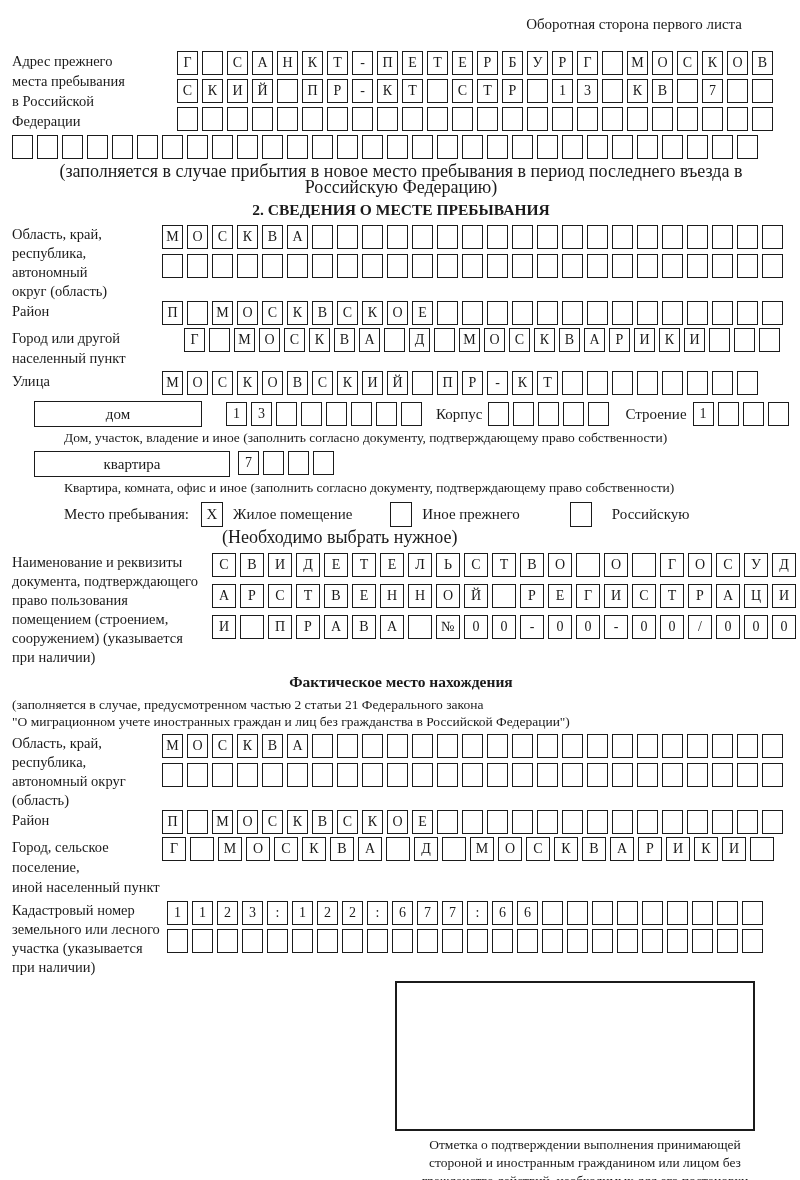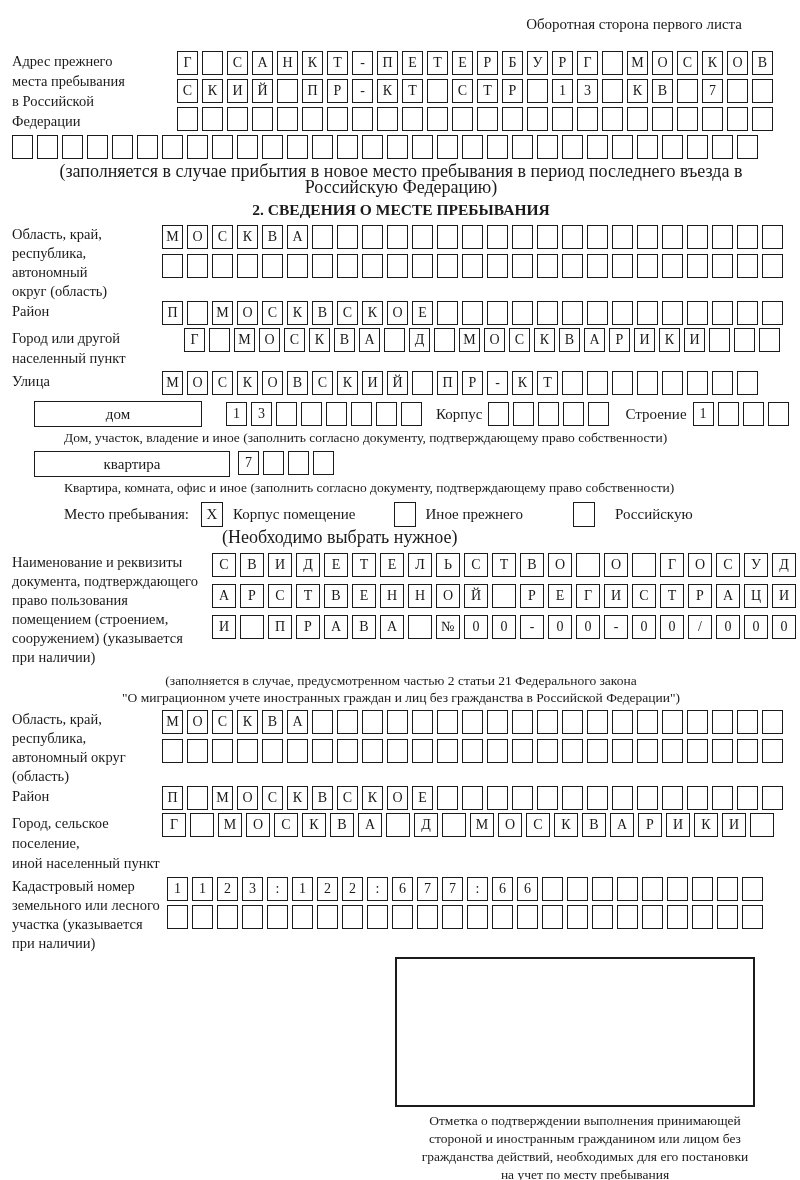--- a/index.html
+++ b/index.html
@@ -52,21 +52,21 @@
   .aptline .boxfield.kvart { width:196px; margin-right:8px; }
 
   .stay { display:flex; align-items:center; margin-left:52px; margin-top:6px; font-size:15px; }
   .stay .checkbox {
     width:22px; height:25px; border:1.5px solid #1b1b1b;
     display:flex; align-items:center; justify-content:center;
     font-size:15px; margin:0 10px 0 12px; flex:0 0 auto;
   }
   .stay .opt-label { margin-right:18px; }
 
-  .subtitle { text-align:center; font-size:13.5px; line-height:17px; white-space:pre-line; }
+  .subtitle { text-align:left; font-size:13.5px; line-height:17px; white-space:pre-line; }
 
   .stamp-box {
     margin-left:383px; margin-top:4px;
     width:360px; height:150px;
     border:2px solid #1b1b1b; background:#fff;
   }
   .stamp-caption {
     margin-left:368px; margin-top:5px; width:410px;
     text-align:center; font-size:13.5px; line-height:18px; white-space:pre-line;
   }
@@ -396,21 +396,21 @@
         <span class="cell"></span>
         <span class="cell"></span>
         <span class="cell"></span>
       </div>
   </div>
   <div class="hint hint-left mt3" style="font-size:13.5px">Квартира, комната, офис и иное (заполнить согласно документу, подтверждающему право собственности)</div>
 
   <div class="stay">
     <span>Место пребывания:</span>
     <span class="checkbox">X</span>
-    <span class="opt-label">Корпус помещение</span>
+    <span class="opt-label">Жилое помещение</span>
     <span class="checkbox" style="margin-left:20px"></span>
     <span class="opt-label">Иное прежнего</span>
     <span class="checkbox" style="margin-left:32px; margin-right:20px"></span>
     <span class="opt-label">Российскую</span>
   </div>
   <div class="hint" style="margin-left:210px; margin-top:2px">(Необходимо выбрать нужное)</div>
 
   <div class="frow mt8">
     <div class="lbl w200">Наименование и реквизиты
 документа, подтверждающего
@@ -484,20 +484,21 @@
           <span class="cell">0</span>
           <span class="cell">0</span>
           <span class="cell">/</span>
           <span class="cell">0</span>
           <span class="cell">0</span>
           <span class="cell">0</span>
         </div>
     </div>
   </div>
 
+  <div class="sec-title mt6">Фактическое место нахождения</div>
   <div class="subtitle mt5">(заполняется в случае, предусмотренном частью 2 статьи 21 Федерального закона
 "О миграционном учете иностранных граждан и лиц без гражданства в Российской Федерации")</div>
 
   <div class="frow mt4">
     <div class="lbl" style="line-height:19px">Область, край,
 республика,
 автономный округ
 (область)</div>
     <div class="gridcol" style="gap:5px">
       <div class="cellrow">

